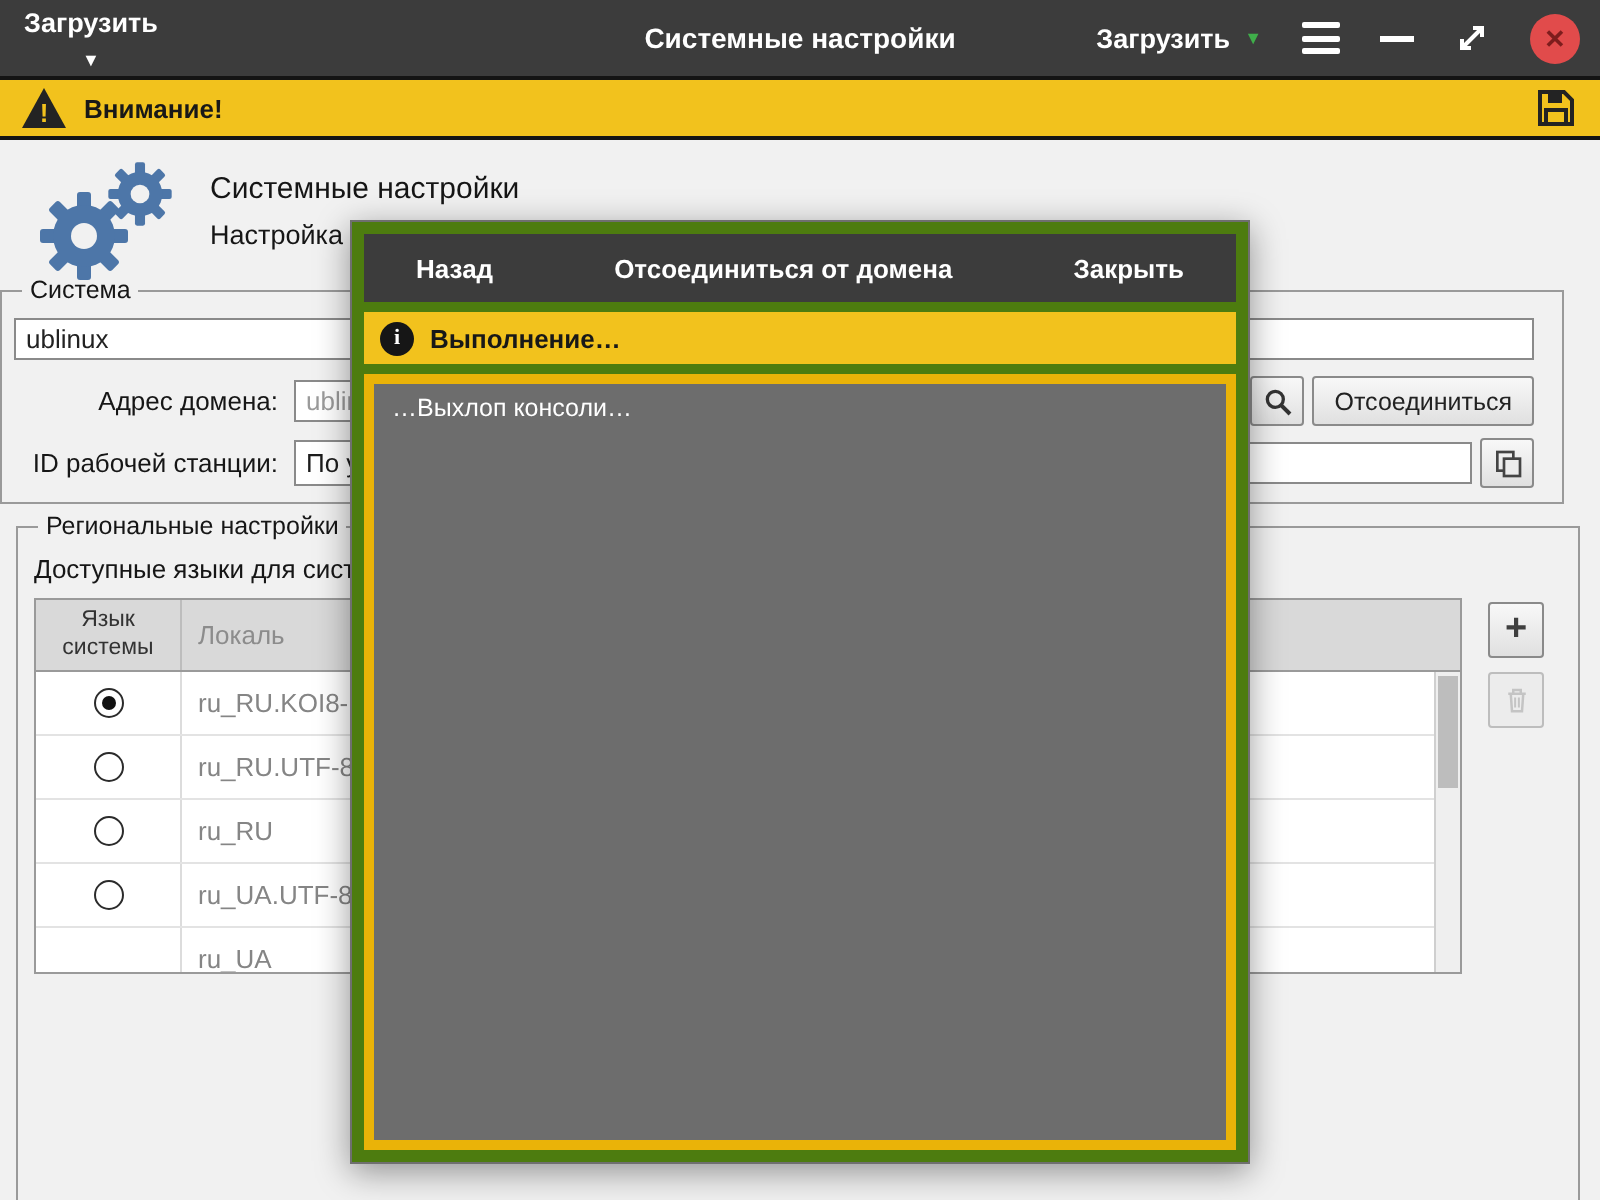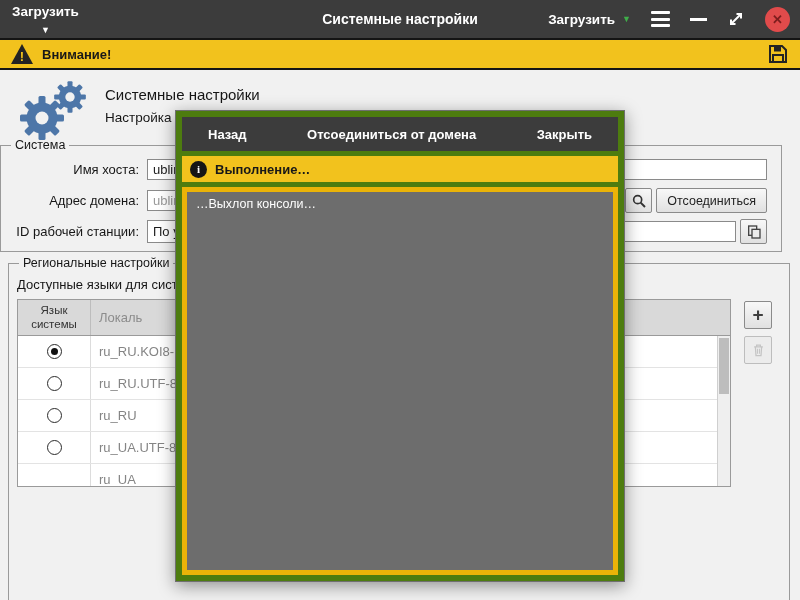--- a/index.html
+++ b/index.html
@@ -169,21 +169,20 @@
       </g>
     </g>
   </svg>
 
   <div class="page-title">Системные настройки</div>
   <div class="page-subtitle">Настройка</div>
 
   <fieldset id="fs-system">
     <legend>Система</legend>
     <div class="frow">
-      <span class="flabel">Имя хоста:</span>
       <input class="text grow gap8" value="ublinux" style="">
     </div>
     <div class="frow">
       <span class="flabel">Адрес домена:</span>
       <input class="text grow dim" readonly="" value="ublinux" style="">
       <button class="btn icon-btn gap4">
         <svg width="18" height="18" viewBox="0 0 24 24">
           <path d="M3 21 l4 -4" stroke="#2e9e3e" stroke-width="2.2" fill="none"></path>
           <path d="M6 14 l4 4 c2 2 6 1 7 -1 l-10 -10 c-2 1 -3 5 -1 7 z" fill="#2e9e3e"></path>
           <path d="M14 6 l3 -3 M18 10 l3 -3" stroke="#2e9e3e" stroke-width="2.2" fill="none"></path>

